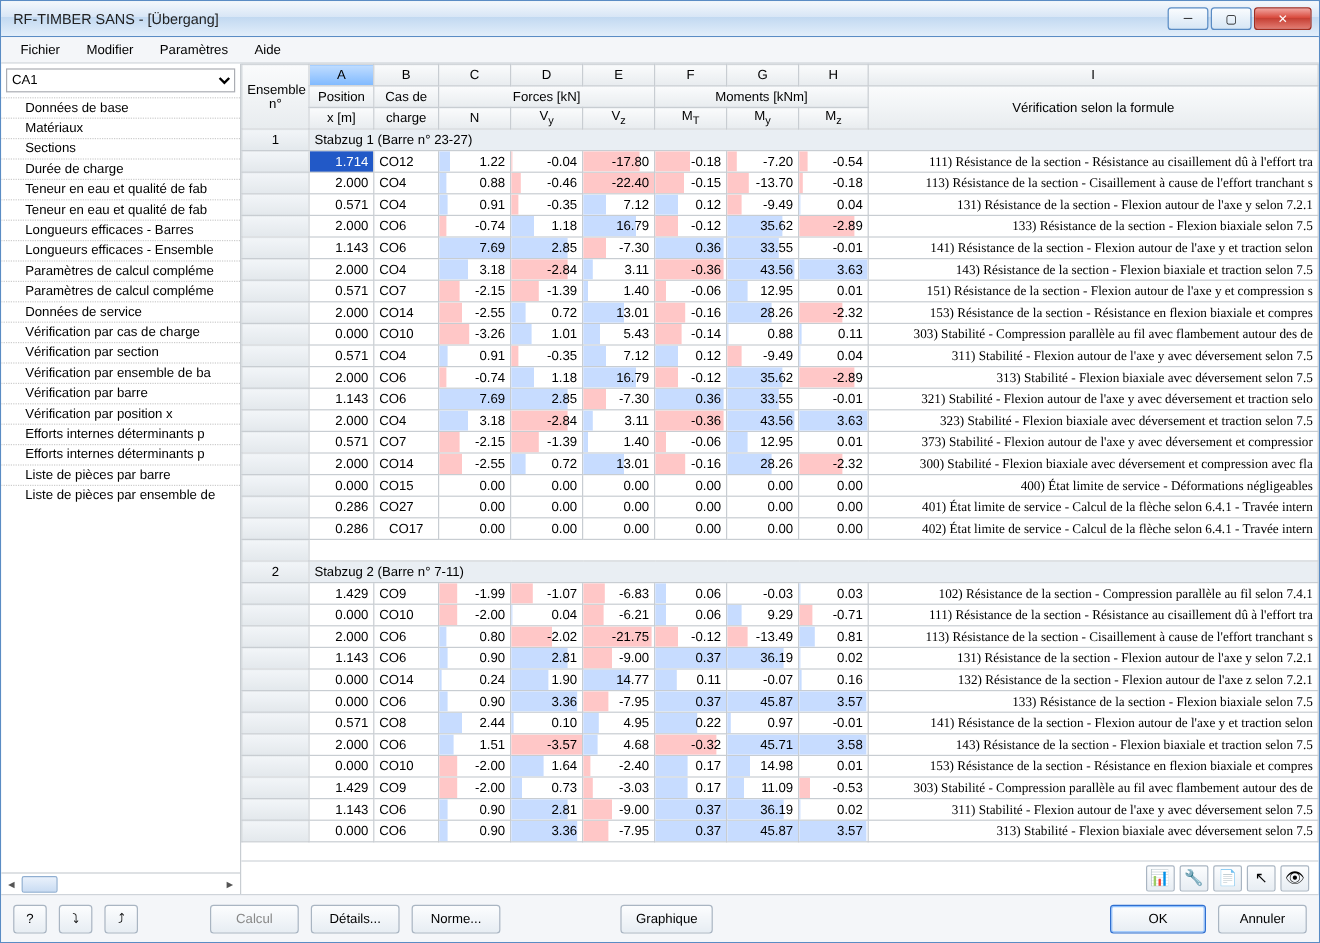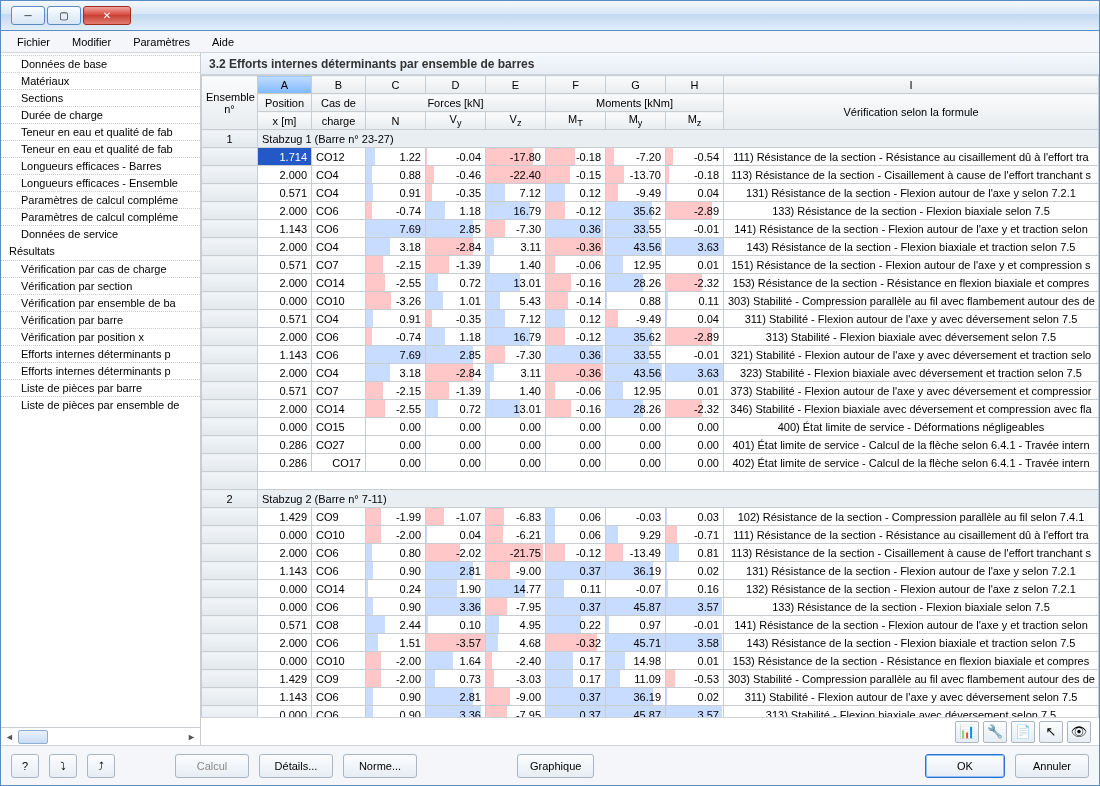--- a/index.html
+++ b/index.html
@@ -23,93 +23,97 @@
 .sidebar-scroll .thumb { width: 30px; height: 14px; background: linear-gradient(#eaf1fb, #c9dcf3); border: 1px solid #8faed1; border-radius: 2px; margin-left: 4px; }
 .main { flex: 1; display: flex; flex-direction: column; overflow: hidden; }
 .section-header { height: 22px; background: linear-gradient(#f7fafd, #e6edf5); border-bottom: 1px solid #cfd4da; padding: 4px 8px; font-size: 12px; font-weight: 600; color: #333; }
 .grid-wrap { flex: 1; overflow: auto; position: relative; }
 table.grid { border-collapse: collapse; width: 100%; font-size: 11px; table-layout: fixed; }
 table.grid th, table.grid td { border: 1px solid #c8cdd2; padding: 1px 4px; height: 18px; overflow: hidden; white-space: nowrap; text-align: right; }
 table.grid th { background: linear-gradient(#fafbfc, #e8ecef); font-weight: normal; text-align: center; }
 table.grid th.colA { background: linear-gradient(#c0ddff, #7fb9ff); }
 table.grid td.rownum { background: linear-gradient(#f2f5f8, #e3e8ec); text-align: center; }
 table.grid td.grouphdr { text-align: left; background: #e9eef3; color: #000; }
-table.grid td.desc { text-align: center; }
+table.grid td.desc { text-align: right; font-family: Liberation Serif, serif; }
 table.grid td.selected { background: #2259c7; color: #fff; }
 table.grid td.posbar { position: relative; }
 table.grid td.posbar::before { content:""; position:absolute; left:0; top:0; bottom:0; background:#ffc7c7; width: var(--pb,0%); }
 table.grid td.negbar { position: relative; }
 table.grid td.negbar::before { content:""; position:absolute; left:0; top:0; bottom:0; background:#c7dcff; width: var(--pb,0%); }
 table.grid td.posbar span, table.grid td.negbar span { position: relative; z-index: 1; }
 .icon-row { height: 28px; border-top: 1px solid #cfd4da; display: flex; justify-content: flex-end; align-items: center; gap: 4px; padding: 0 8px; }
 .icon-btn { width: 24px; height: 22px; border: 1px solid #a9b5c2; border-radius: 2px; background: linear-gradient(#fcfdfe,#e7edf3); display:flex; align-items:center; justify-content:center; font-size:13px; }
 .footer { height: 40px; border-top: 1px solid #cfd4da; background: #f4f6f9; display: flex; align-items: center; padding: 0 10px; gap: 10px; }
 .footer .btn { height: 24px; min-width: 74px; padding: 0 12px; border: 1px solid #a9b5c2; border-radius: 3px; background: linear-gradient(#fcfdfe,#e7edf3); font-size: 11px; display: inline-flex; align-items: center; justify-content: center; }
 .footer .btn.ok { border: 1px solid #2f6fd0; box-shadow: 0 0 0 1px #8ec1ff inset; min-width: 80px; }
 .footer .spacer { flex: 1; }
 .footer .small { width: 28px; min-width: 28px; padding: 0; }
 .col-ens{width:56px;} .col-pos{width:54px;} .col-cas{width:54px;} .col-N{width:60px;} .col-Vy{width:60px;} .col-Vz{width:60px;} .col-MT{width:60px;} .col-My{width:60px;} .col-Mz{width:58px;} .col-desc{width:auto;}
 </style>
 </head>
 <body>
 
 <div class="window">
   <div class="titlebar">
+    <span class="titlebar-title">RF-TIMBER SANS - [Übergang]</span>
     <div class="titlebar-buttons">
       <div class="titlebar-btn">─</div>
       <div class="titlebar-btn">▢</div>
       <div class="titlebar-btn close">✕</div>
     </div>
   </div>
 
   <div class="menubar">
     <span>Fichier</span>
     <span>Modifier</span>
     <span>Paramètres</span>
     <span>Aide</span>
   </div>
 
   <div class="content">
     <div class="sidebar">
+      <div class="dropdown">
+        <select>
+          <option>CA1</option>
+        </select>
+      </div>
       <div class="tree">
         <div id="tree-input">
             <div class="tree-item">Données de base</div>
             <div class="tree-item">Matériaux</div>
             <div class="tree-item">Sections</div>
             <div class="tree-item">Durée de charge</div>
             <div class="tree-item">Teneur en eau et qualité de fab</div>
             <div class="tree-item">Teneur en eau et qualité de fab</div>
             <div class="tree-item">Longueurs efficaces - Barres</div>
             <div class="tree-item">Longueurs efficaces - Ensemble</div>
             <div class="tree-item">Paramètres de calcul compléme</div>
             <div class="tree-item">Paramètres de calcul compléme</div>
             <div class="tree-item">Données de service</div>
           </div>
-        <div class="tree-section">Résultats</div>
         <div id="tree-results">
             <div class="tree-item">Vérification par cas de charge</div>
             <div class="tree-item">Vérification par section</div>
             <div class="tree-item">Vérification par ensemble de ba</div>
             <div class="tree-item">Vérification par barre</div>
             <div class="tree-item">Vérification par position x</div>
             <div class="tree-item">Efforts internes déterminants p</div>
             <div class="tree-item">Efforts internes déterminants p</div>
             <div class="tree-item">Liste de pièces par barre</div>
             <div class="tree-item">Liste de pièces par ensemble de</div>
           </div>
       </div>
       <div class="sidebar-scroll">
         <span style="font-size:9px;color:#555">◄</span>
         <div class="thumb"></div>
         <span style="margin-left:auto;font-size:9px;color:#555">►</span>
       </div>
     </div>
 
     <div class="main">
-      <div class="section-header">3.2  Efforts internes déterminants par ensemble de barres</div>
       <div class="grid-wrap">
         <table class="grid">
           <colgroup>
             <col class="col-ens">
               <col class="col-pos">
               <col class="col-cas">
               <col class="col-N">
               <col class="col-Vy">
               <col class="col-Vz">
               <col class="col-MT">
@@ -324,21 +328,21 @@
               <tr>
                 <td class="rownum"></td>
                 <td>2.000</td>
                 <td style="text-align:left">CO14</td>
                 <td class="posbar" style="--pb:33%"><span>-2.55</span></td>
                 <td class="negbar" style="--pb:20%"><span>0.72</span></td>
                 <td class="negbar" style="--pb:58%"><span>13.01</span></td>
                 <td class="posbar" style="--pb:43%"><span>-0.16</span></td>
                 <td class="negbar" style="--pb:62%"><span>28.26</span></td>
                 <td class="posbar" style="--pb:64%"><span>-2.32</span></td>
-                <td class="desc">346) Stabilité - Flexion biaxiale avec déversement et compression avec fla</td>
+                <td class="desc">300) Stabilité - Flexion biaxiale avec déversement et compression avec fla</td>
               </tr>
               <tr>
                 <td class="rownum"></td>
                 <td>0.000</td>
                 <td style="text-align:left">CO15</td>
                 <td class="negbar" style="--pb:0%"><span>0.00</span></td>
                 <td class="negbar" style="--pb:0%"><span>0.00</span></td>
                 <td class="negbar" style="--pb:0%"><span>0.00</span></td>
                 <td class="negbar" style="--pb:0%"><span>0.00</span></td>
                 <td class="negbar" style="--pb:0%"><span>0.00</span></td>
@@ -353,21 +357,21 @@
                 <td class="negbar" style="--pb:0%"><span>0.00</span></td>
                 <td class="negbar" style="--pb:0%"><span>0.00</span></td>
                 <td class="negbar" style="--pb:0%"><span>0.00</span></td>
                 <td class="negbar" style="--pb:0%"><span>0.00</span></td>
                 <td class="negbar" style="--pb:0%"><span>0.00</span></td>
                 <td class="desc">401) État limite de service - Calcul de la flèche selon 6.4.1 - Travée intern</td>
               </tr>
               <tr>
                 <td class="rownum"></td>
                 <td>0.286</td>
-                <td style="text-align:right">CO17</td>
+                <td style="text-align:center">CO17</td>
                 <td class="negbar" style="--pb:0%"><span>0.00</span></td>
                 <td class="negbar" style="--pb:0%"><span>0.00</span></td>
                 <td class="negbar" style="--pb:0%"><span>0.00</span></td>
                 <td class="negbar" style="--pb:0%"><span>0.00</span></td>
                 <td class="negbar" style="--pb:0%"><span>0.00</span></td>
                 <td class="negbar" style="--pb:0%"><span>0.00</span></td>
                 <td class="desc">402) État limite de service - Calcul de la flèche selon 6.4.1 - Travée intern</td>
               </tr>
               <tr>
                 <td class="rownum"></td>

